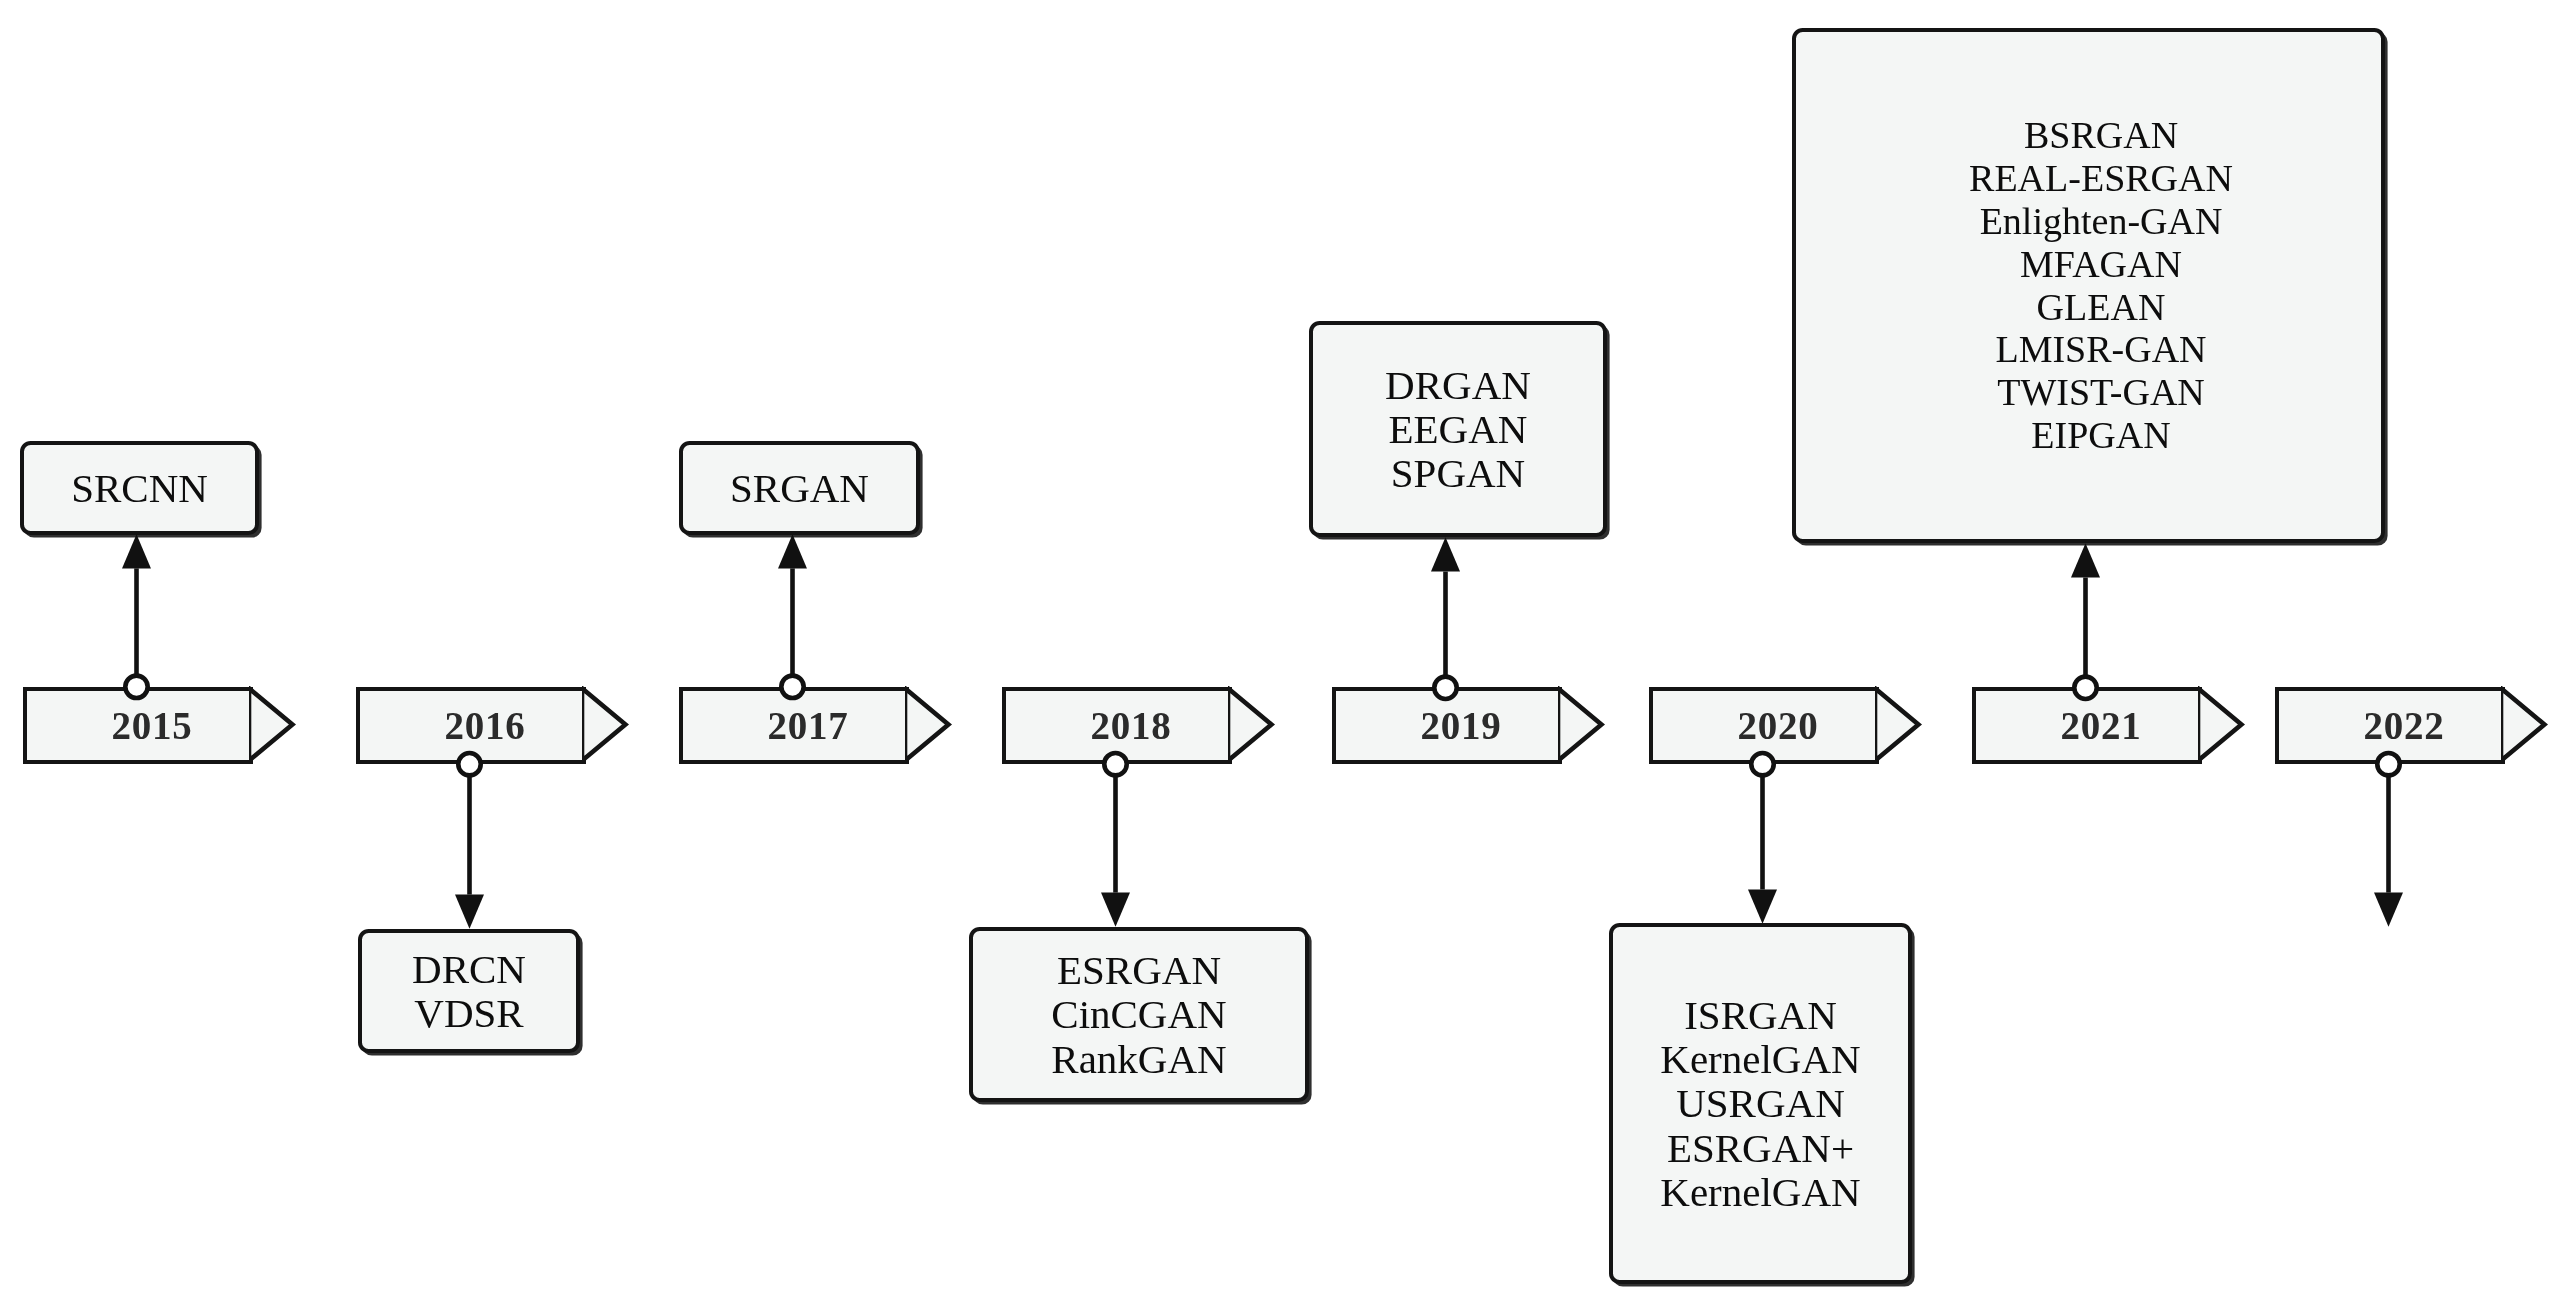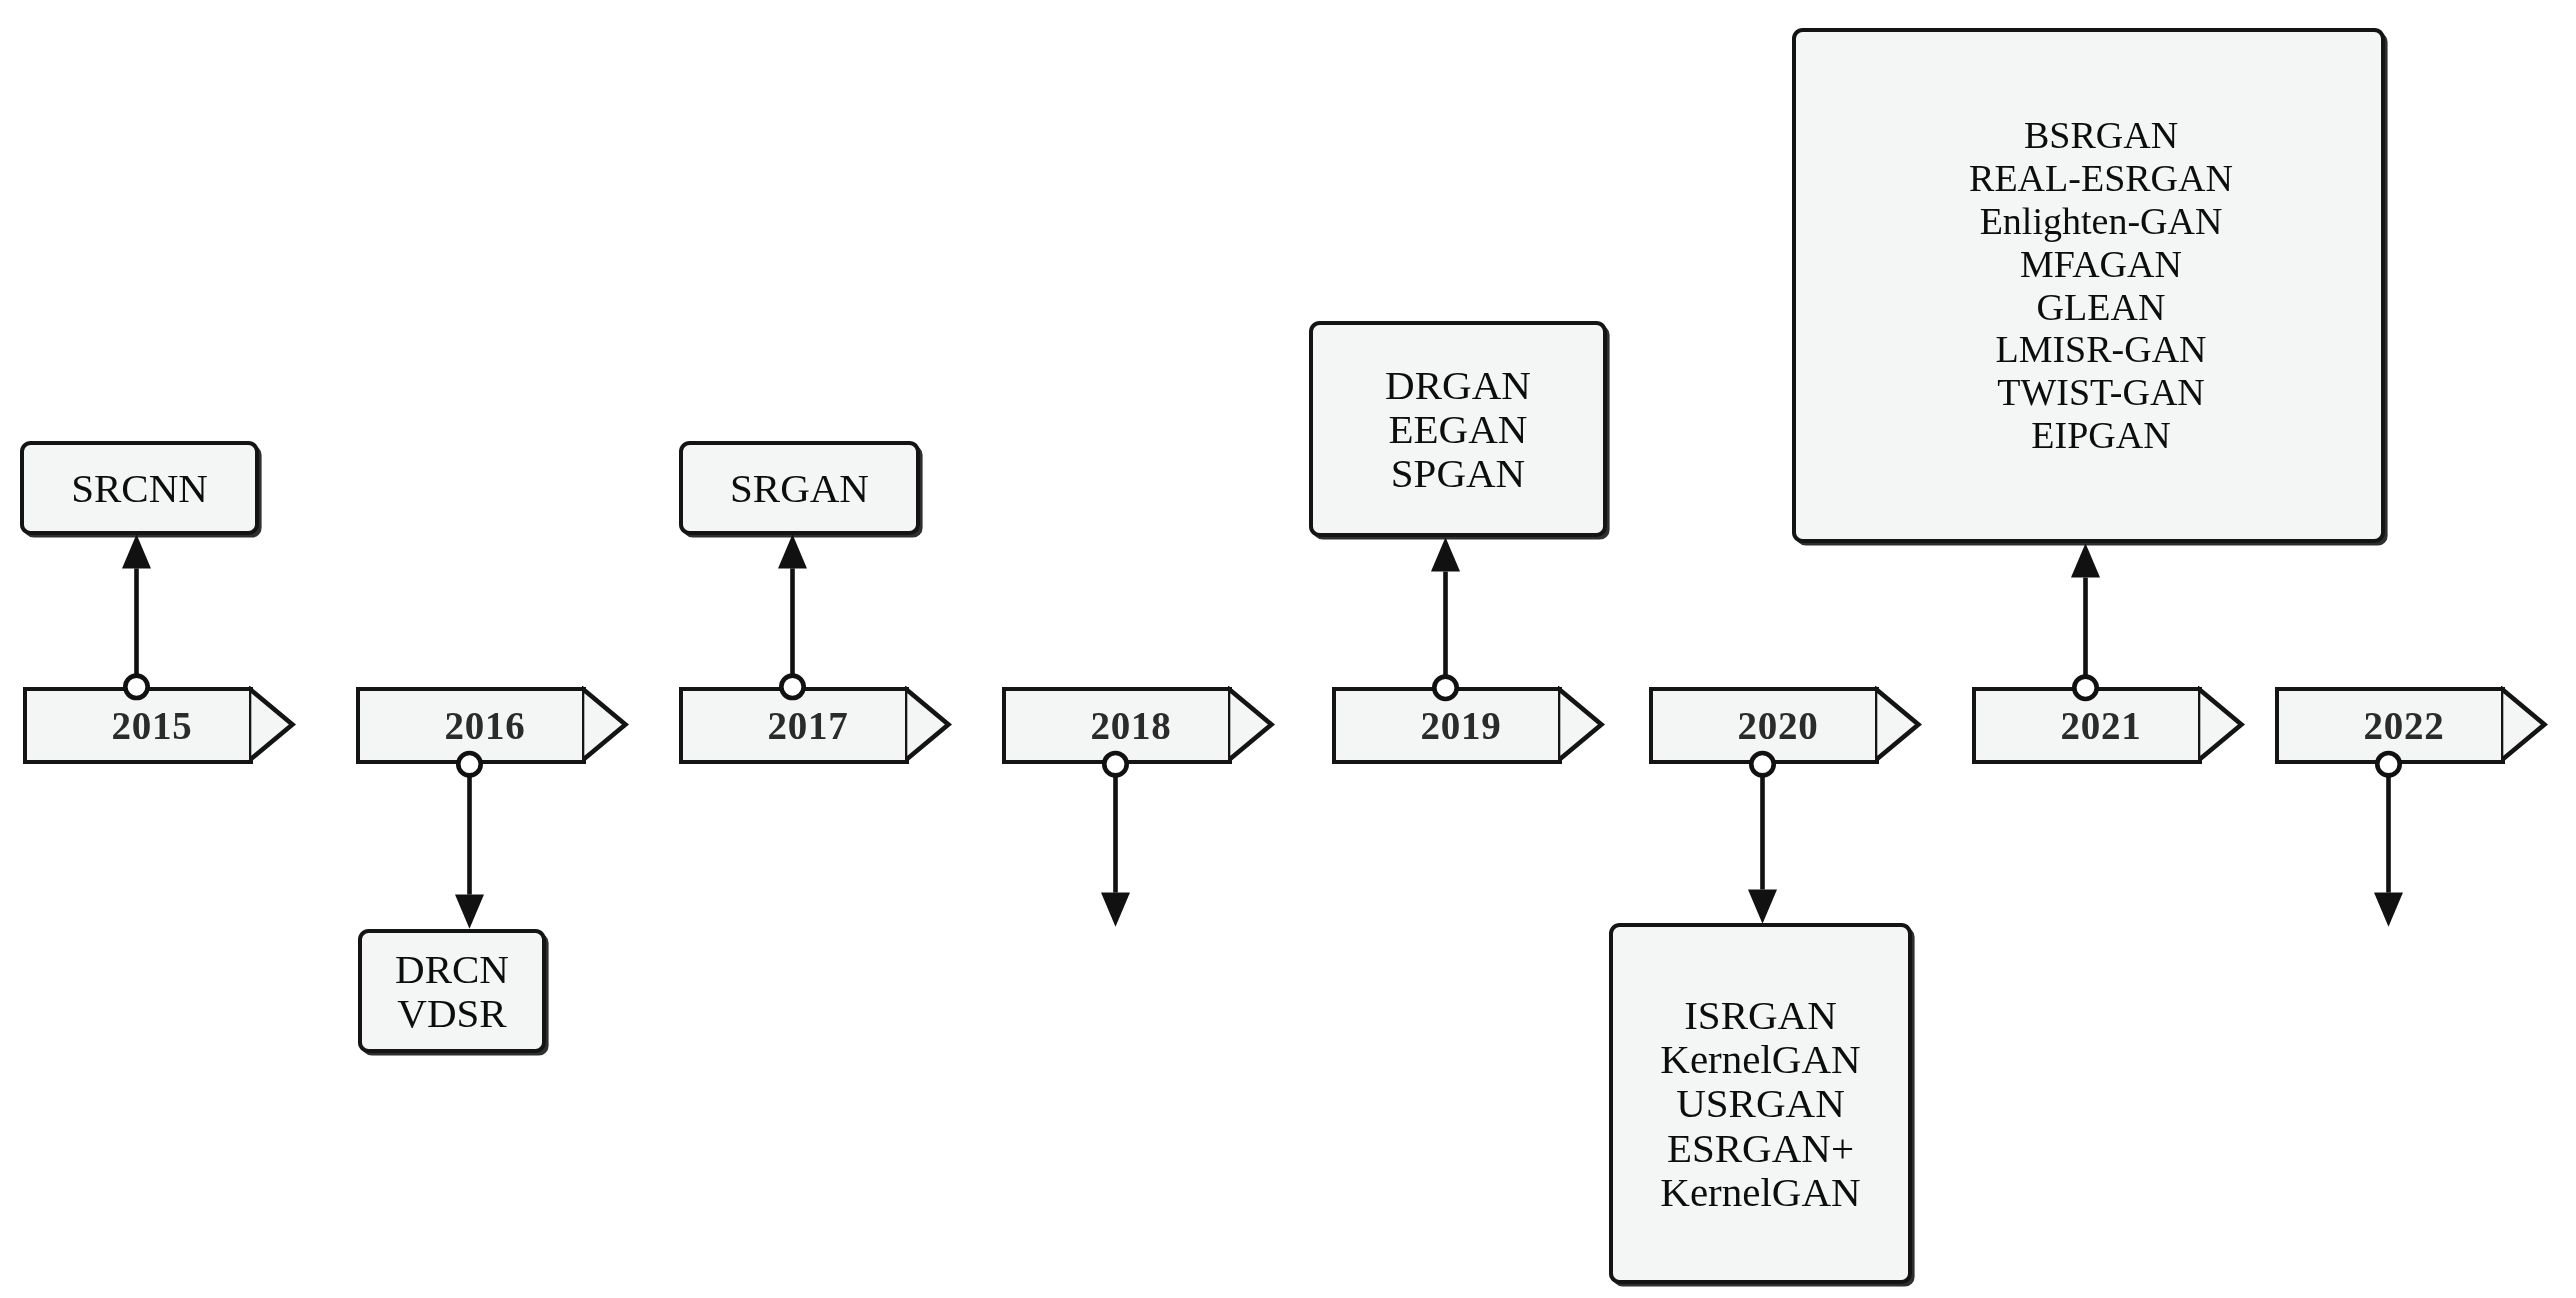--- a/index.html
+++ b/index.html
@@ -80,21 +80,21 @@
       </svg>
     </div>
     <div class="year" style="left: 356px; top: 687px; width: 230px; height: 77px;">
       <span class="year-label">2016</span>
       <span class="year-tip">
         <svg width="50" height="77" viewBox="0 0 76 116">
           <path d="M0 3 L66 58 L0 113 Z" fill="#f4f6f5" stroke="#141414" stroke-width="7" stroke-linejoin="miter"></path>
         </svg>
       </span>
     </div>
-    <div class="mbox" style="left: 358px; top: 929px; width: 188px; height: 124px;">
+    <div class="mbox" style="left: 358px; top: 929px; width: 222px; height: 124px;">
       <div class="line">DRCN</div>
       <div class="line">VDSR</div>
     </div>
     <div class="conn" style="left: 443px; top: 751px; width: 53px; height: 191px;">
       <svg width="53" height="191" viewBox="0 0 80 290">
         <line x1="40" y1="37" x2="40" y2="218" stroke="#111" stroke-width="7"></line>
         <circle cx="40" cy="20" r="17" fill="#ffffff" stroke="#111" stroke-width="7"></circle>
         <path d="M40 270 L18 218 L62 218 Z" fill="#111"></path>
       </svg>
     </div>
@@ -116,20 +116,25 @@
         <path d="M40 20 L18 72 L62 72 Z" fill="#111"></path>
       </svg>
     </div>
     <div class="year" style="left: 1002px; top: 687px; width: 230px; height: 77px; font-family: Liberation Serif, serif;">
       <span class="year-label">2018</span>
       <span class="year-tip">
         <svg width="50" height="77" viewBox="0 0 76 116">
           <path d="M0 3 L66 58 L0 113 Z" fill="#f4f6f5" stroke="#141414" stroke-width="7" stroke-linejoin="miter"></path>
         </svg>
       </span>
+    </div>
+    <div class="mbox" style="left: 969px; top: 927px; width: 340px; height: 175px;">
+      <div class="line">ESRGAN</div>
+      <div class="line">CinCGAN</div>
+      <div class="line">RankGAN</div>
     </div>
     <div class="conn" style="left: 1089px; top: 751px; width: 53px; height: 189px;">
       <svg width="53" height="189" viewBox="0 0 80 287">
         <line x1="40" y1="37" x2="40" y2="215" stroke="#111" stroke-width="7"></line>
         <circle cx="40" cy="20" r="17" fill="#ffffff" stroke="#111" stroke-width="7"></circle>
         <path d="M40 267 L18 215 L62 215 Z" fill="#111"></path>
       </svg>
     </div>
     <div class="year" style="left: 1332px; top: 687px; width: 230px; height: 77px;">
       <span class="year-label">2019</span>

